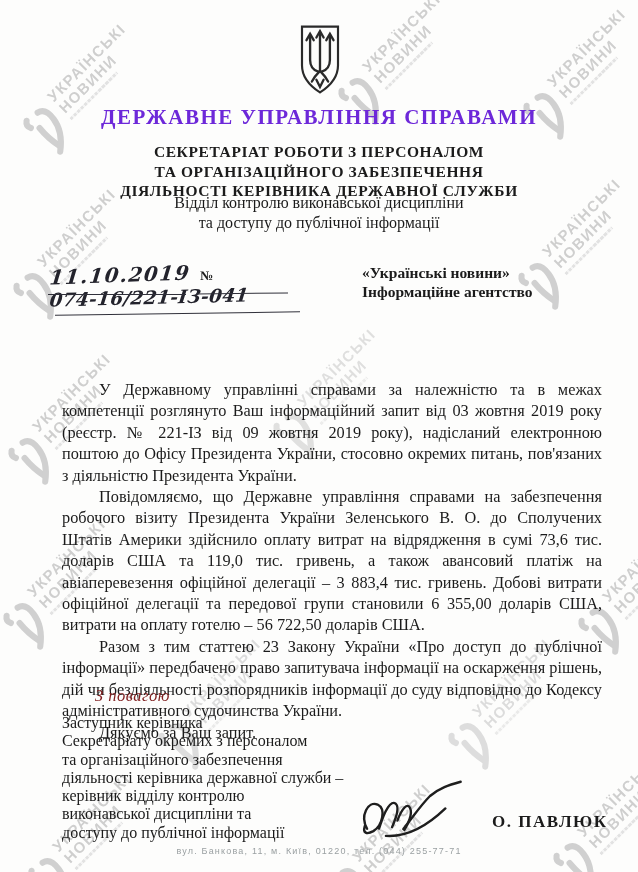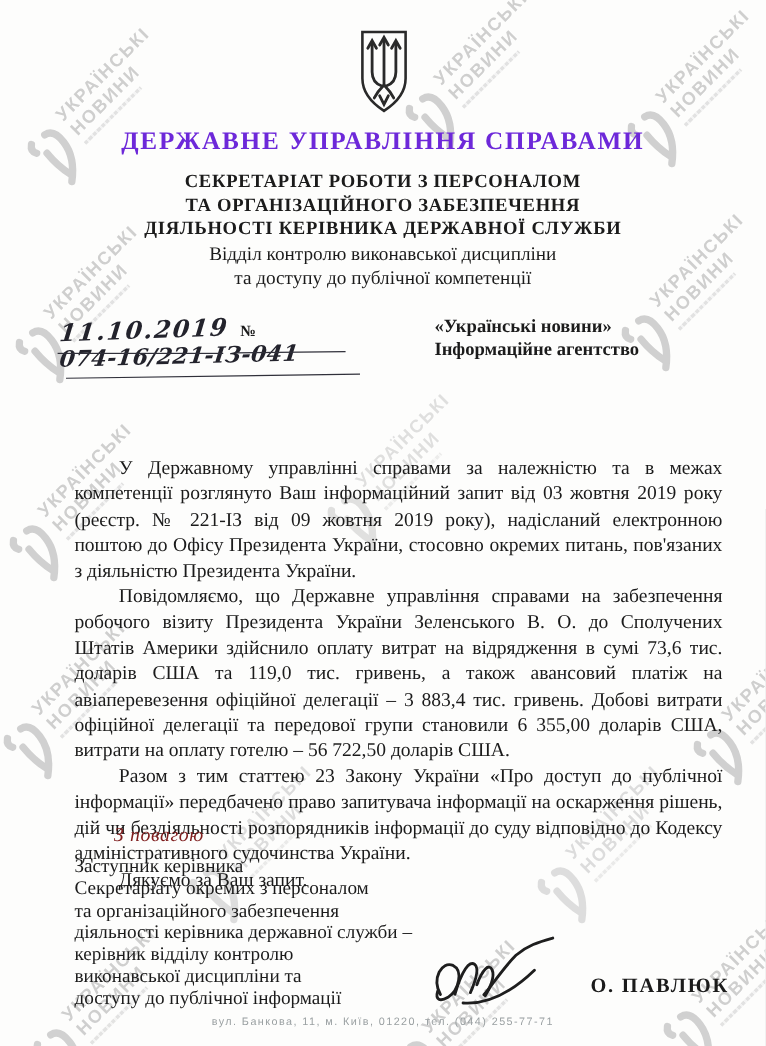--- a/index.html
+++ b/index.html
@@ -34,21 +34,21 @@
   .coa { position:absolute; left:296px; top:24px; }
   .org-title {
     position:absolute; top:105px; left:0; width:100%; text-align:center;
     font-weight:bold; font-size:21px; letter-spacing:1.5px; color:#6d28d9;
   }
   .secretariat {
     position:absolute; top:142px; left:0; width:100%; text-align:center;
     font-weight:bold; font-size:15.5px; line-height:19.5px; letter-spacing:.6px;
   }
   .dept {
-    position:absolute; top:203px; left:0; width:100%; text-align:center;
+    position:absolute; top:193px; left:0; width:100%; text-align:center;
     font-size:16px; line-height:20px;
   }
 
   
   .ref-row { position:absolute; left:50px; top:263px; width:310px; }
   .hand {
     font-family:"DejaVu Serif", serif; font-style:italic; font-weight:600;
     color:#23232c; display:inline-block;
   }
   .ref-date { font-size:20px; letter-spacing:1.5px; transform:skewX(-8deg) rotate(-2deg); }
@@ -343,21 +343,21 @@
     </span>
 
     <div class="org-title">ДЕРЖАВНЕ УПРАВЛІННЯ СПРАВАМИ</div>
     <div class="secretariat">
       <div>СЕКРЕТАРІАТ РОБОТИ З ПЕРСОНАЛОМ</div>
       <div>ТА ОРГАНІЗАЦІЙНОГО ЗАБЕЗПЕЧЕННЯ</div>
       <div>ДІЯЛЬНОСТІ КЕРІВНИКА ДЕРЖАВНОЇ СЛУЖБИ</div>
     </div>
     <div class="dept">
       <div>Відділ контролю виконавської дисципліни</div>
-      <div>та доступу до публічної компетенції</div>
+      <div>та доступу до публічної інформації</div>
     </div>
 
     <div class="ref-row">
       <span class="hand ref-date">11.10.2019</span><span class="ref-no-sign">№</span><span class="hand ref-num">074-16/221-ІЗ-041</span>
       <span class="rule rule-a"></span>
       <span class="rule rule-b"></span>
       <span class="rule rule-c"></span>
     </div>
 
     <div class="recipient">

